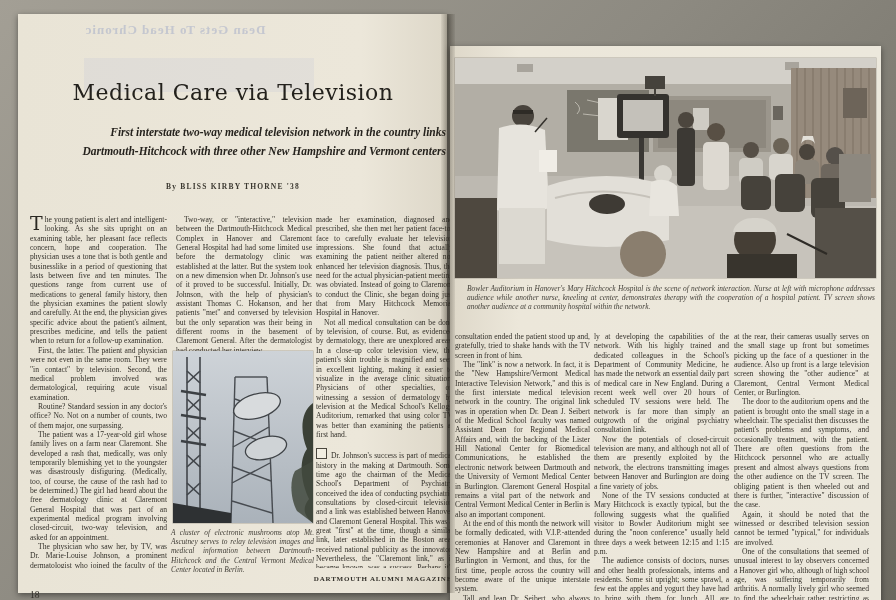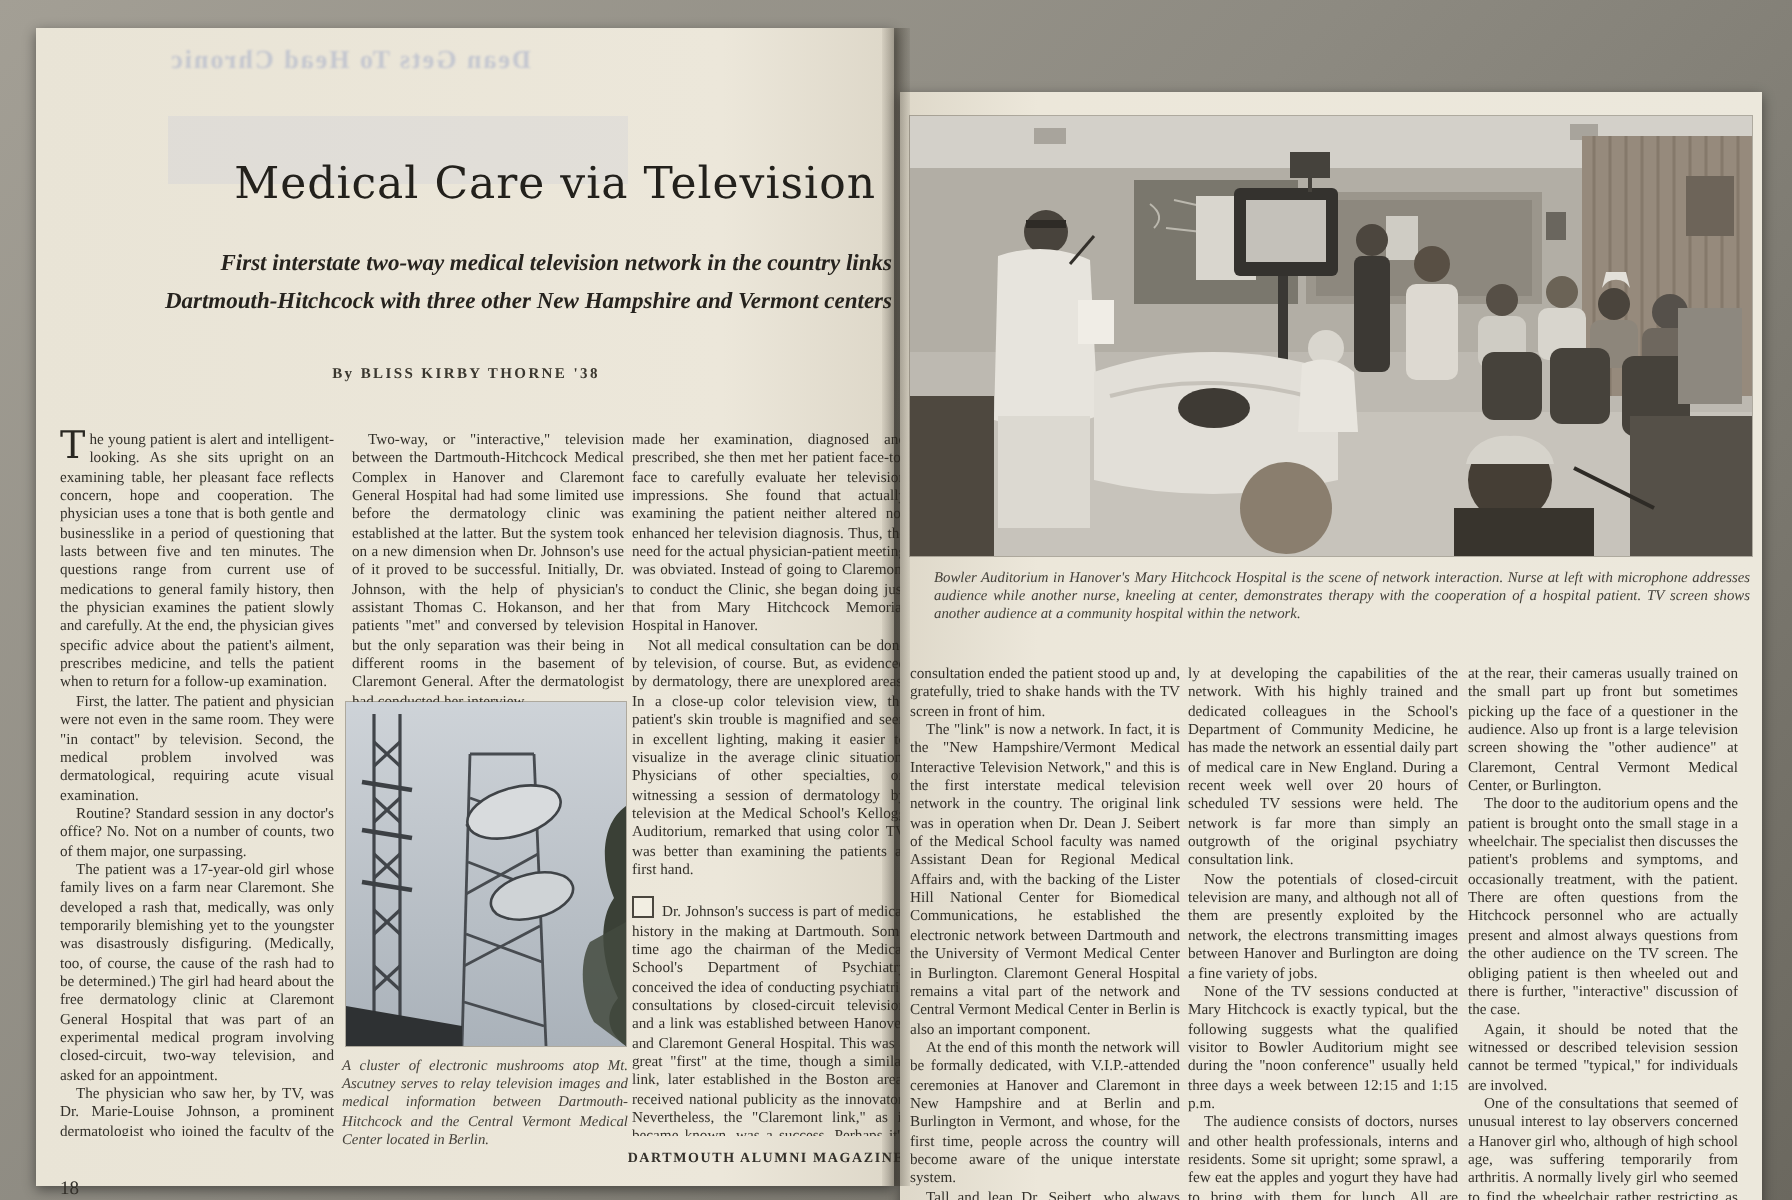--- a/index.html
+++ b/index.html
@@ -25,21 +25,21 @@
     position:absolute;left:42px;top:8px;width:230px;height:18px;
     color:rgba(110,130,190,.30);font-weight:bold;font-size:13px;
     transform:scaleX(-1);text-align:center;letter-spacing:1px;
     filter:blur(.4px);white-space:nowrap;
   }
   .bleed-block{
     position:absolute;left:66px;top:44px;width:230px;height:34px;
     background:rgba(140,160,215,.10);
   }
   .title{
-    position:absolute;left:10px;top:66px;width:410px;text-align:right;
+    position:absolute;left:10px;top:66px;width:410px;text-align:center;
     font-family:"DejaVu Serif", serif;font-size:22px;color:#23211c;
     letter-spacing:.5px;
   }
   .subtitle{
     position:absolute;left:4px;top:109px;width:424px;text-align:right;
     font-style:italic;font-weight:bold;font-size:11.5px;line-height:19px;
     color:#26231e;
   }
   .byline{
     position:absolute;left:10px;top:168px;width:410px;text-align:center;
@@ -248,33 +248,33 @@
         <rect x="384" y="96" width="32" height="48" fill="#8d887f"></rect>
         <line x1="332" y1="176" x2="372" y2="196" stroke="#2e2b26" stroke-width="2"></line>
       </g>
     </svg>
   </div>
   <div class="caption" style="left:17px;top:238px;width:408px;">Bowler Auditorium in Hanover's Mary Hitchcock Hospital is the scene of network interaction. Nurse at left with microphone addresses audience while another nurse, kneeling at center, demonstrates therapy with the cooperation of a hospital patient. TV screen shows another audience at a community hospital within the network.</div>
 
   <div class="col" style="left:5px;top:286px;width:135px;height:268px;">
     <p>consultation ended the patient stood up and, gratefully, tried to shake hands with the TV screen in front of him.</p>
     <p class="ind">The "link" is now a network. In fact, it is the "New Hampshire/Vermont Medical Interactive Television Network," and this is the first interstate medical television network in the country. The original link was in operation when Dr. Dean J. Seibert of the Medical School faculty was named Assistant Dean for Regional Medical Affairs and, with the backing of the Lister Hill National Center for Biomedical Communications, he established the electronic network between Dartmouth and the University of Vermont Medical Center in Burlington. Claremont General Hospital remains a vital part of the network and Central Vermont Medical Center in Berlin is also an important component.</p>
-    <p class="ind">At the end of this month the network will be formally dedicated, with V.I.P.-attended ceremonies at Hanover and Claremont in New Hampshire and at Berlin and Burlington in Vermont, and whose, for the first time, people across the country will become aware of the unique interstate system.</p>
+    <p class="ind">At the end of this month the network will be formally dedicated, with V.I.P.-attended ceremonies at Hanover and Claremont in New Hampshire and at Berlin and Burlington in Vermont, and thus, for the first time, people across the country will become aware of the unique interstate system.</p>
     <p class="ind">Tall and lean Dr. Seibert, who always emanates a handsome and appealing intensity whether he is on the Hanover tennis courts or arriving at the Medical School early in the morning, has worked devoted-</p>
   </div>
 
   <div class="col" style="left:144px;top:286px;width:135px;height:268px;">
     <p>ly at developing the capabilities of the network. With his highly trained and dedicated colleagues in the School's Department of Community Medicine, he has made the network an essential daily part of medical care in New England. During a recent week well over 20 hours of scheduled TV sessions were held. The network is far more than simply an outgrowth of the original psychiatry consultation link.</p>
     <p class="ind">Now the potentials of closed-circuit television are many, and although not all of them are presently exploited by the network, the electrons transmitting images between Hanover and Burlington are doing a fine variety of jobs.</p>
     <p class="ind">None of the TV sessions conducted at Mary Hitchcock is exactly typical, but the following suggests what the qualified visitor to Bowler Auditorium might see during the "noon conference" usually held three days a week between 12:15 and 1:15 p.m.</p>
     <p class="ind">The audience consists of doctors, nurses and other health professionals, interns and residents. Some sit upright; some sprawl, a few eat the apples and yogurt they have had to bring with them for lunch. All are extremely attentive. The session is conducted by the medical specialist who stands center stage with a microphone before him. A pair of TV technicians work</p>
   </div>
 
   <div class="col" style="left:284px;top:286px;width:135px;height:268px;">
-    <p>at the rear, their cameras usually trained on the small part up front but sometimes picking up the face of a questioner in the audience. Also up front is a large television screen showing the "other audience" at Claremont, Central Vermont Medical Center, or Burlington.</p>
+    <p>at the rear, their cameras usually serves on the small stage up front but sometimes picking up the face of a questioner in the audience. Also up front is a large television screen showing the "other audience" at Claremont, Central Vermont Medical Center, or Burlington.</p>
     <p class="ind">The door to the auditorium opens and the patient is brought onto the small stage in a wheelchair. The specialist then discusses the patient's problems and symptoms, and occasionally treatment, with the patient. There are often questions from the Hitchcock personnel who are actually present and almost always questions from the other audience on the TV screen. The obliging patient is then wheeled out and there is further, "interactive" discussion of the case.</p>
     <p class="ind">Again, it should be noted that the witnessed or described television session cannot be termed "typical," for individuals are involved.</p>
     <p class="ind">One of the consultations that seemed of unusual interest to lay observers concerned a Hanover girl who, although of high school age, was suffering temporarily from arthritis. A normally lively girl who seemed to find the wheelchair rather restricting as she answered questions put to her by her immediate audience and the one in Claremont, she was helpful in demonstrating specialist techniques at Hitchcock to</p>
   </div>
 
   <div class="footer-issue">
     <span class="it">Issue of</span>
     <span class="sc">April 1973</span>
   </div>
   <div class="pagenum" style="left:405px;top:556px;">20</div>

